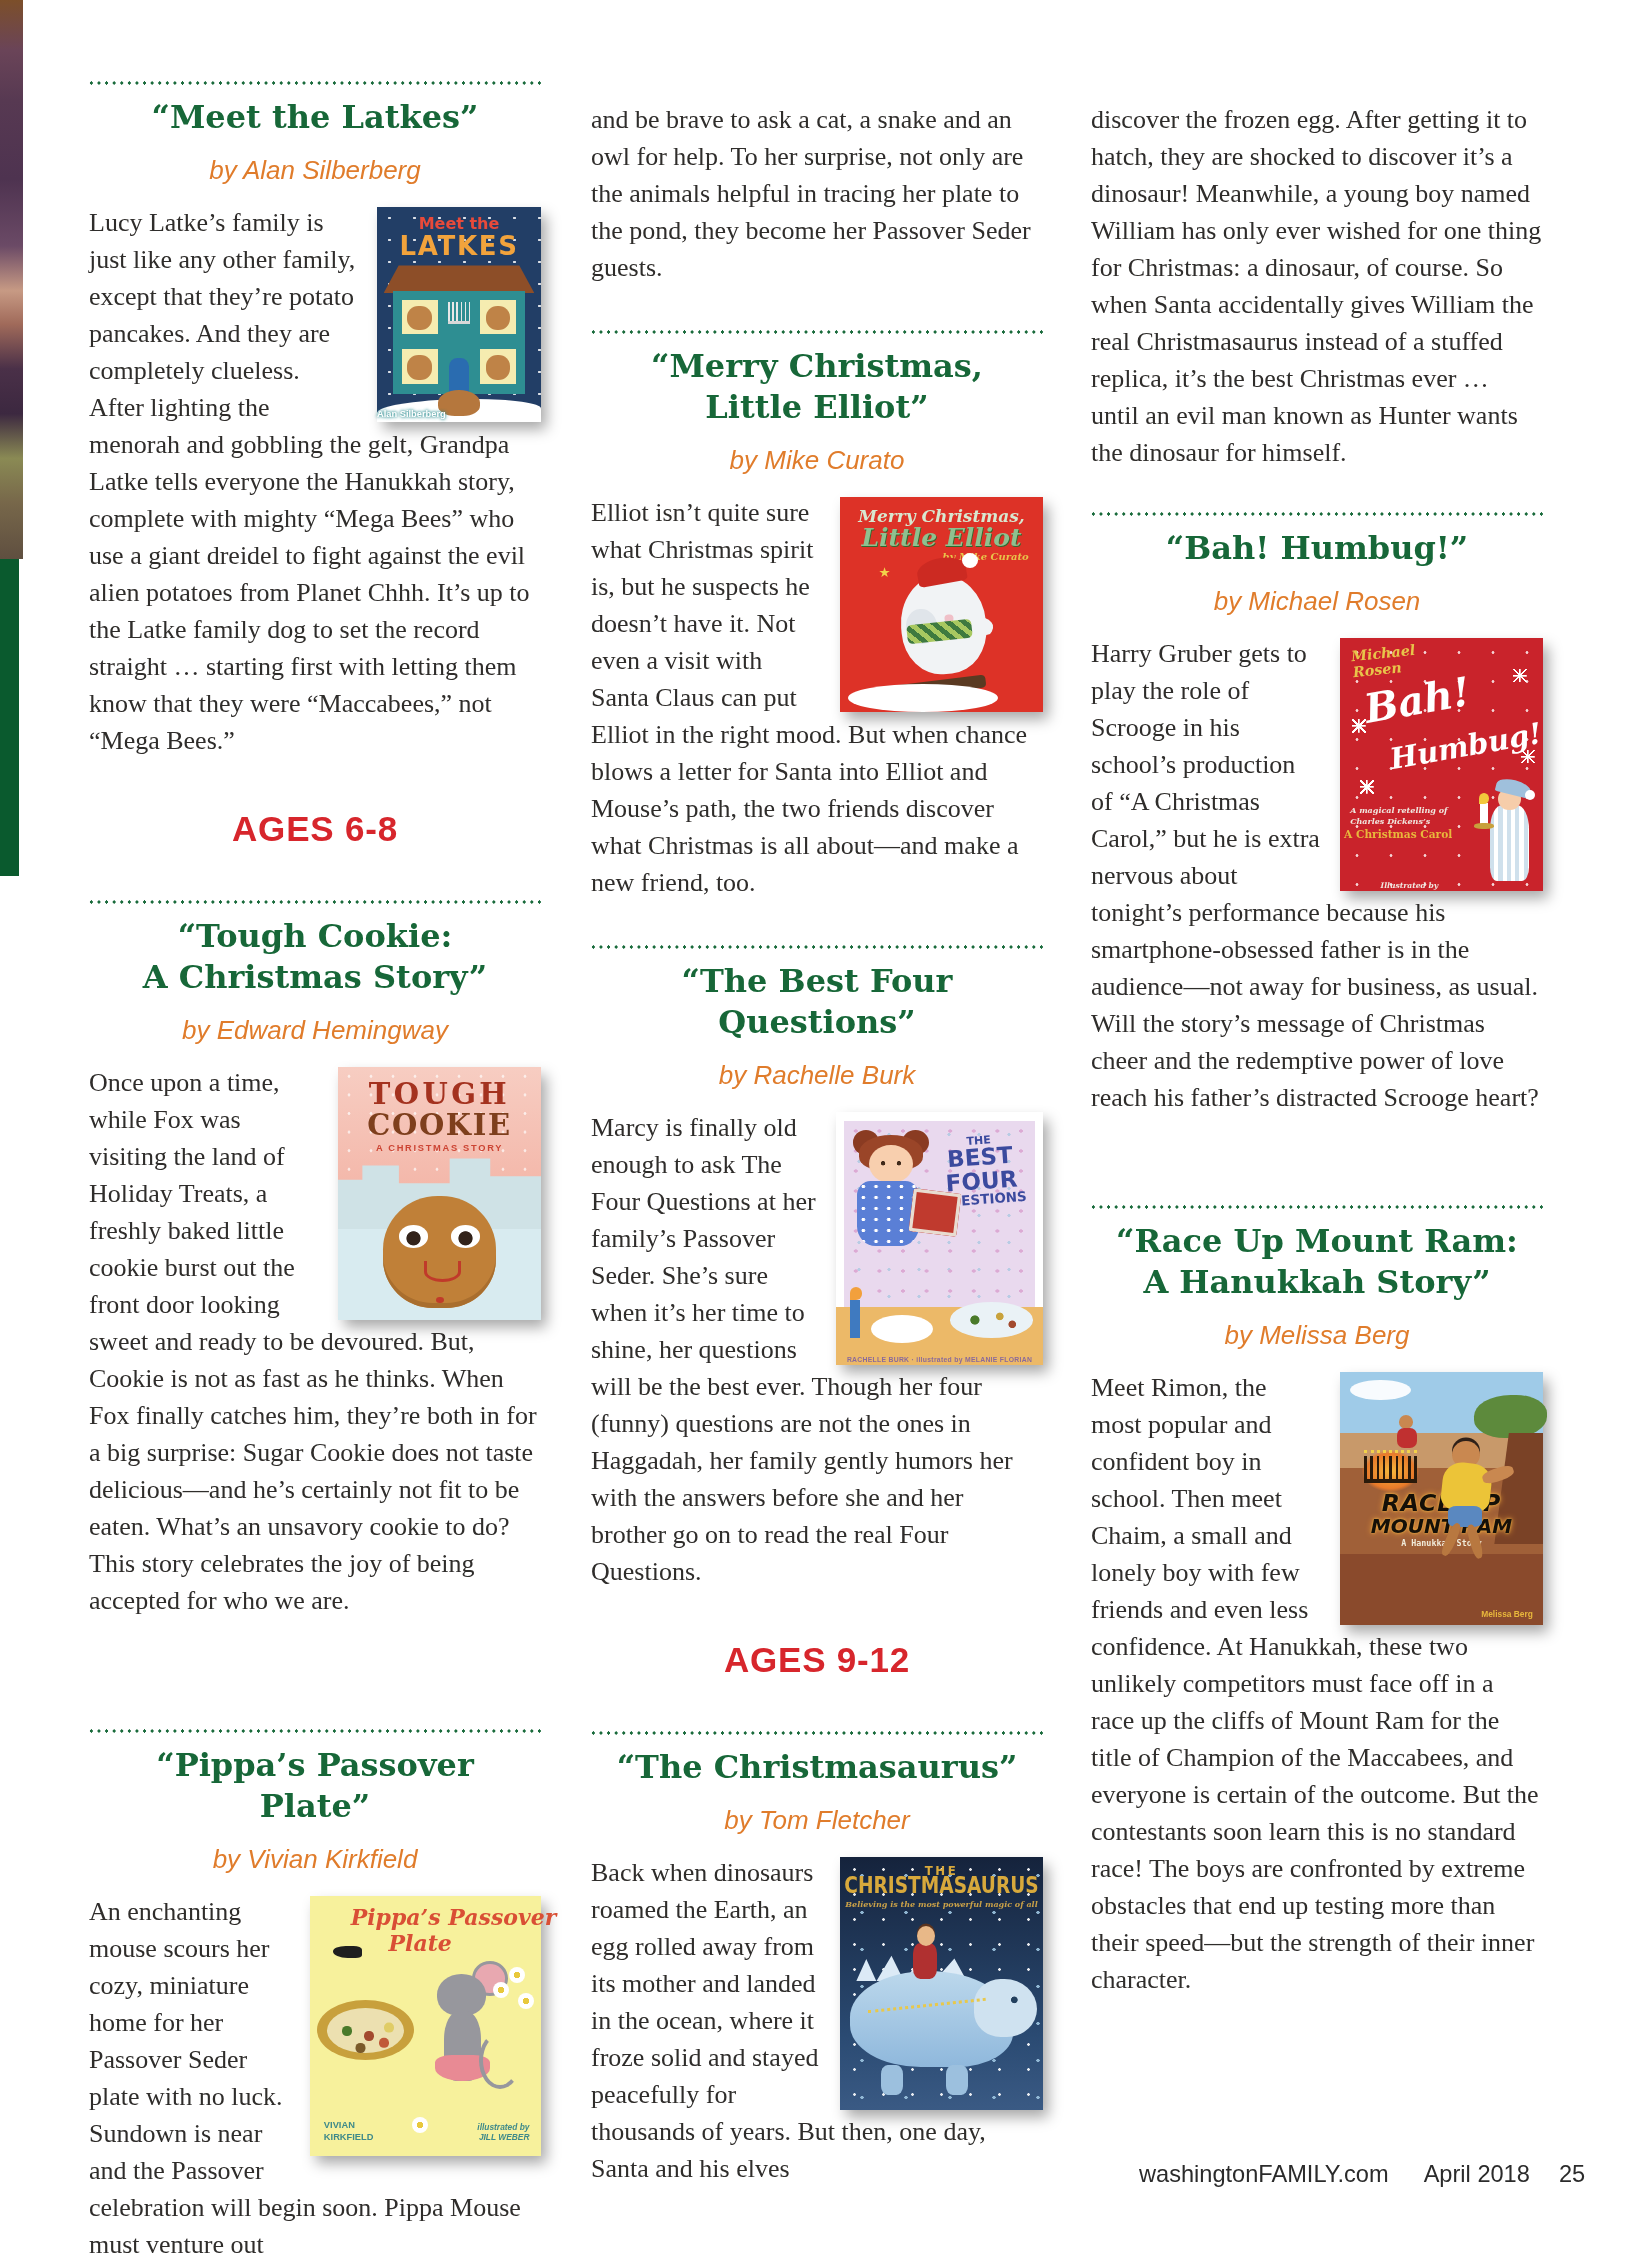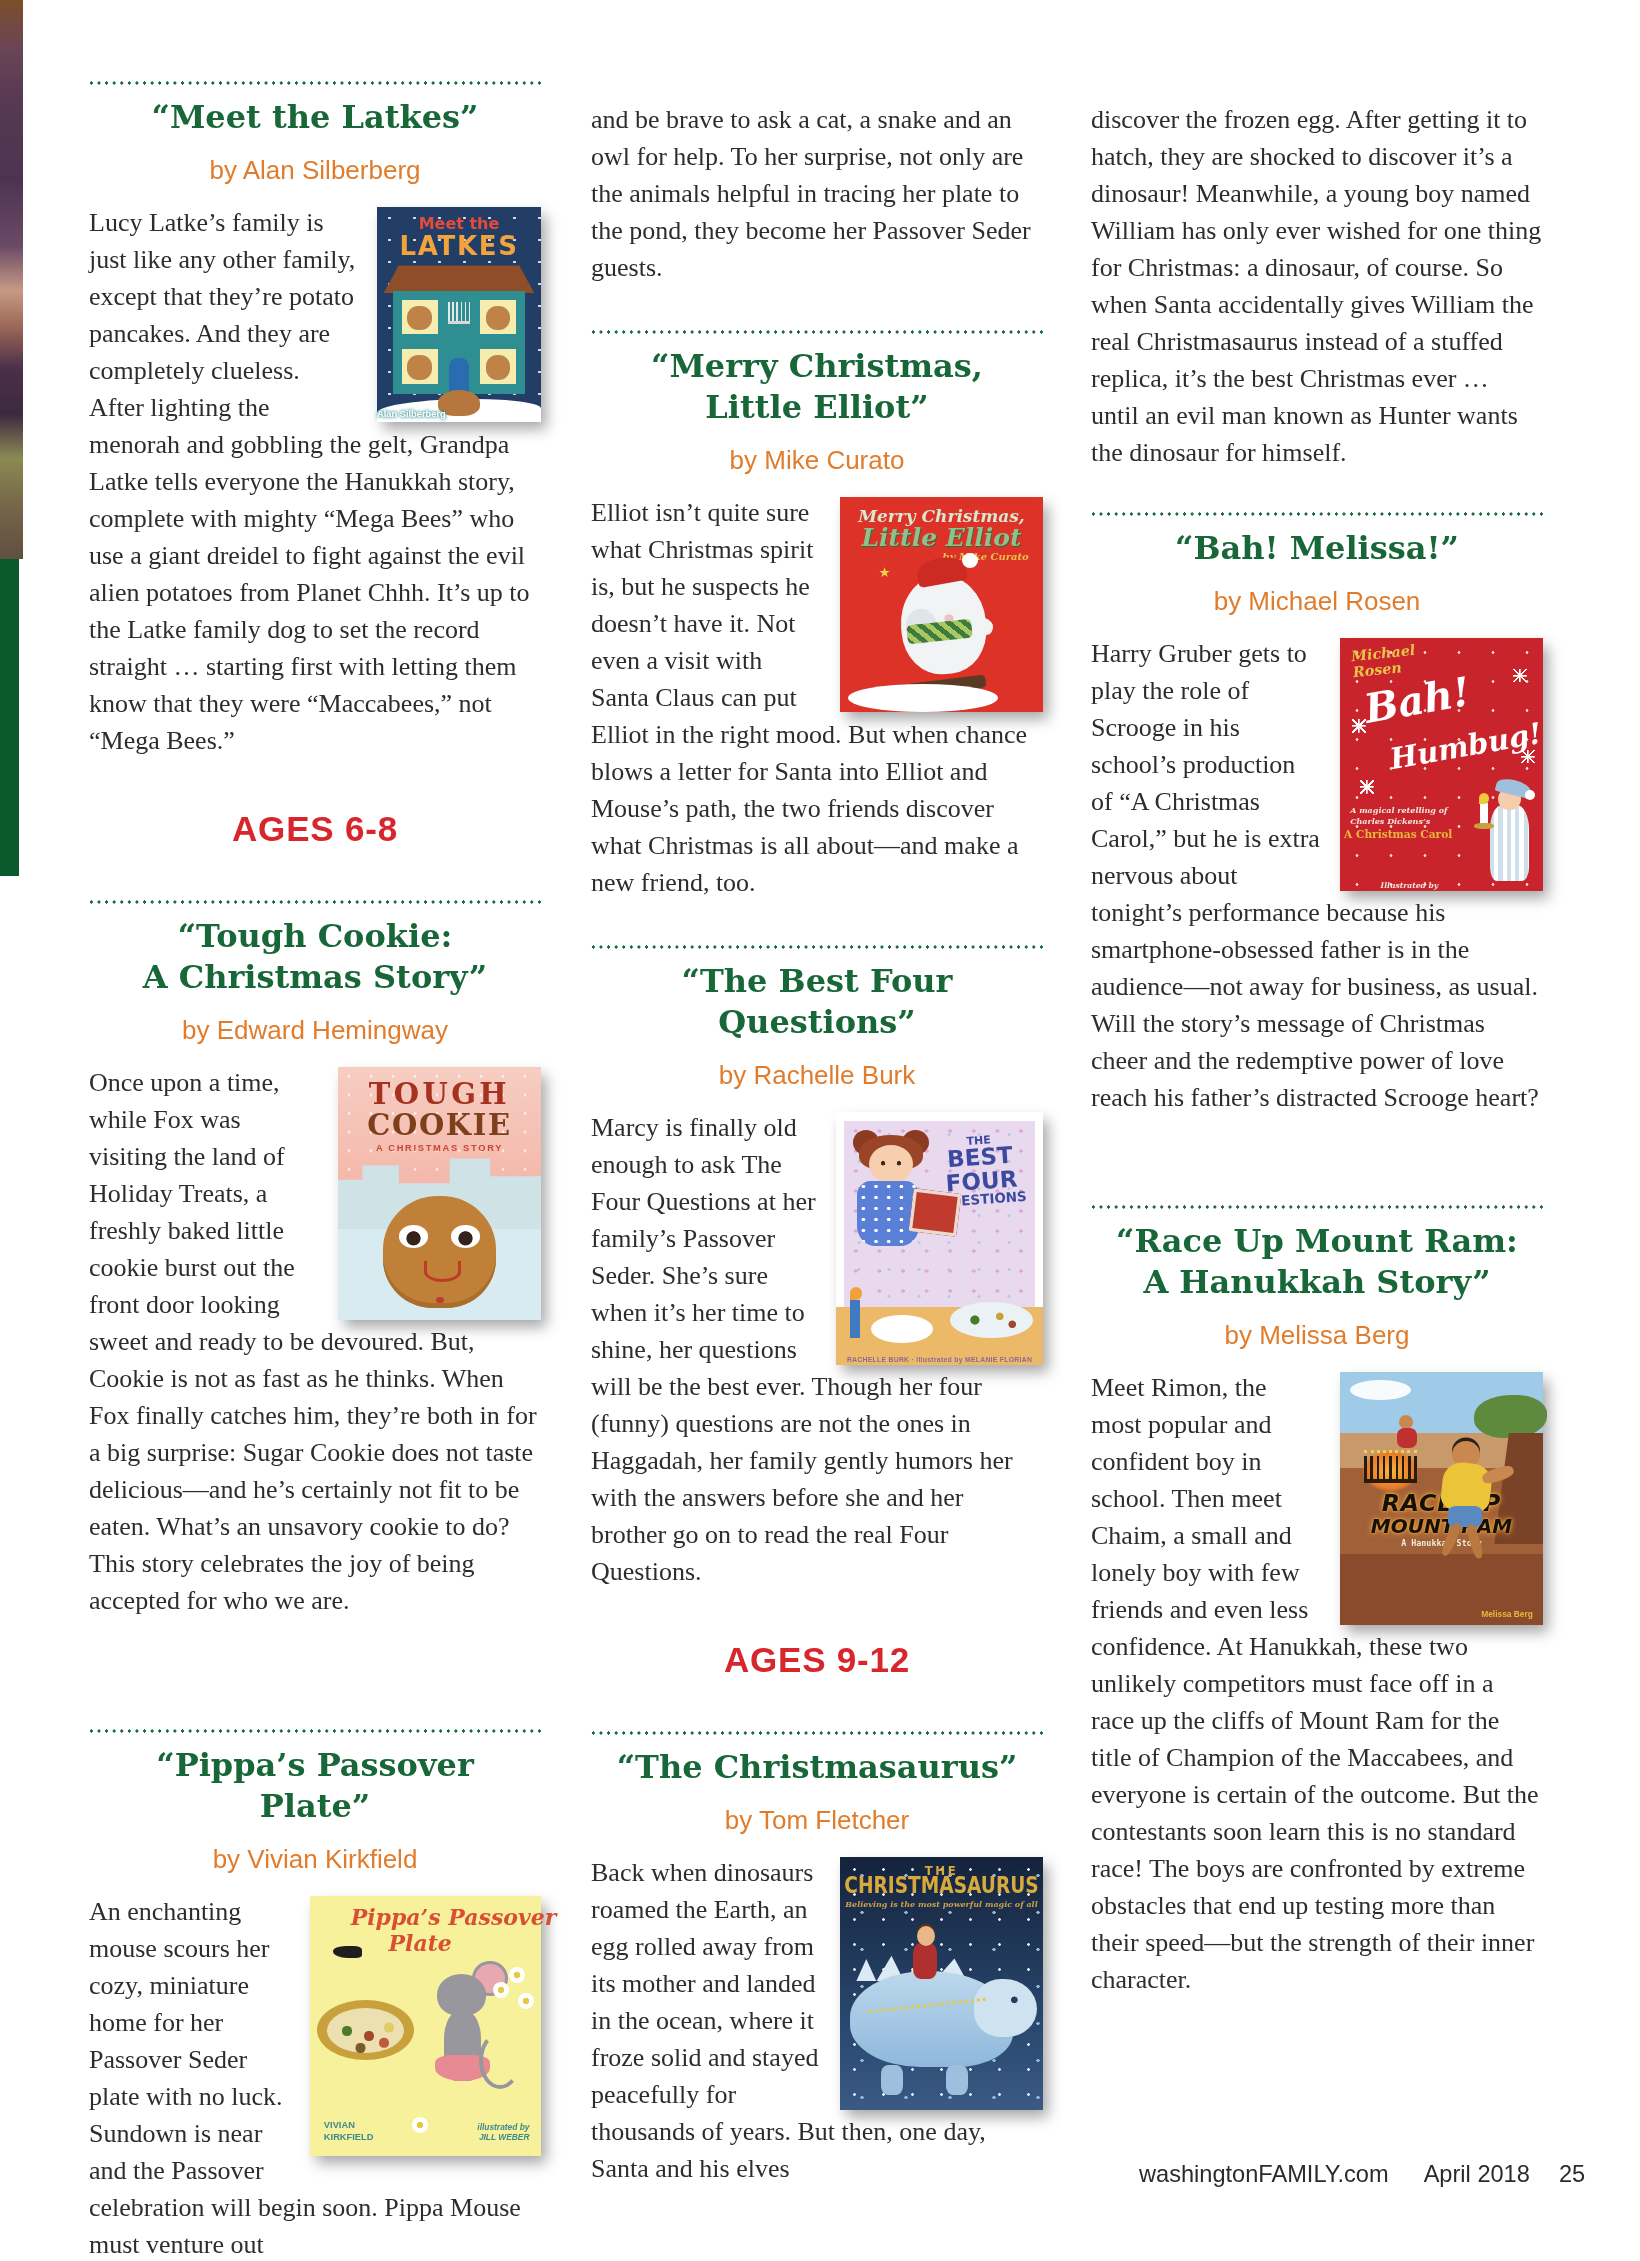--- a/index.html
+++ b/index.html
@@ -14,21 +14,21 @@
 
   .col{position:absolute;top:0;width:452px;}
   .col1{left:89px}.col2{left:591px}.col3{left:1091px}
 
   .rule{height:4.2px;background:radial-gradient(circle 1.7px at 2.1px 2.1px,#1a6b3c 97%,transparent 100%);
         background-size:7.6px 4.2px;background-repeat:repeat-x;}
   .title{margin:16px;font-family:"DejaVu Serif",serif;font-weight:700;color:#176738;
          font-size:32px;line-height:41px;text-align:center;}
   .title span{display:block;}
   .byline{font-family:"Liberation Sans",sans-serif;font-size:26px;line-height:33px;
-          color:#e07c2b;text-align:center;}
+          color:#e07c2b;text-align:center;font-style:italic;}
   .body{font-size:26px;line-height:37px;text-align:left;}
   .body p{margin:0;}
   .ages{font-family:"Liberation Sans",sans-serif;font-weight:800;font-size:35px;line-height:41px;
         color:#d7262c;text-align:center;letter-spacing:0.8px;}
 
   
   .mt96{margin-top:81px}.mt120{margin-top:101px}.mt130{margin-top:110px}.mt106{margin-top:89px}
   .mt60{margin-top:51px}.mt58{margin-top:49px}.mt52{margin-top:44px}.mt48{margin-top:41px}
   .mt20{margin-top:17px}.mt14{margin-top:11.8px}.mt2{margin-top:1.7px}
 
@@ -364,21 +364,21 @@
       </div>
       <p>Back when dinosaurs roamed the Earth, an egg rolled away from its mother and landed in the ocean, where it froze solid and stayed peacefully for thousands of years. But then, one day, Santa and his elves</p>
     </div>
   </div>
 
   <div class="col col3">
     <div class="body mt120">
       <p>discover the frozen egg. After getting it to hatch, they are shocked to discover it’s a dinosaur! Meanwhile, a young boy named William has only ever wished for one thing for Christmas: a dinosaur, of course. So when Santa accidentally gives William the real Christmasaurus instead of a stuffed replica, it’s the best Christmas ever … until an evil man known as Hunter wants the dinosaur for himself.</p>
     </div>
     <div class="rule mt48"></div>
-    <h2 class="title mt14">“Bah! Melissa!”</h2>
+    <h2 class="title mt14">“Bah! Humbug!”</h2>
     <div class="byline mt2">by Michael Rosen</div>
     <div class="body mt20">
       <div class="cover cv-bah">
         <div class="bh-dots"></div>
         <div class="bh-flake bh-k1"></div>
         <div class="bh-flake bh-k2"></div>
         <div class="bh-flake bh-k3"></div>
         <div class="bh-flake bh-k4"></div>
         <div class="bh-flake bh-k5"></div>
         <div class="bh-a">Michael

